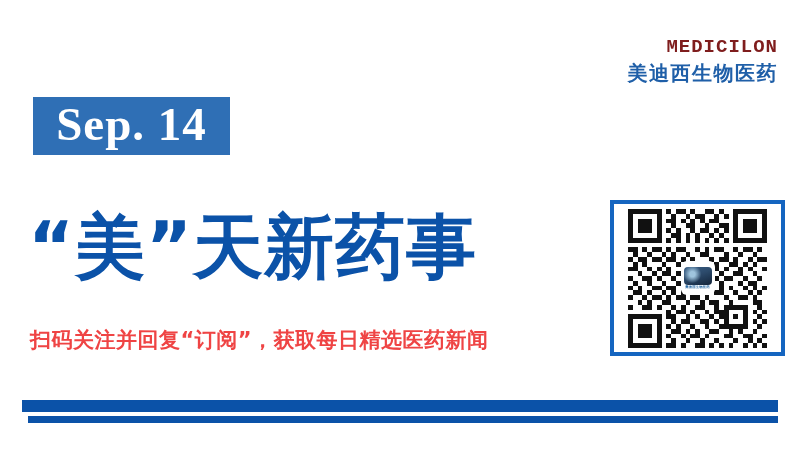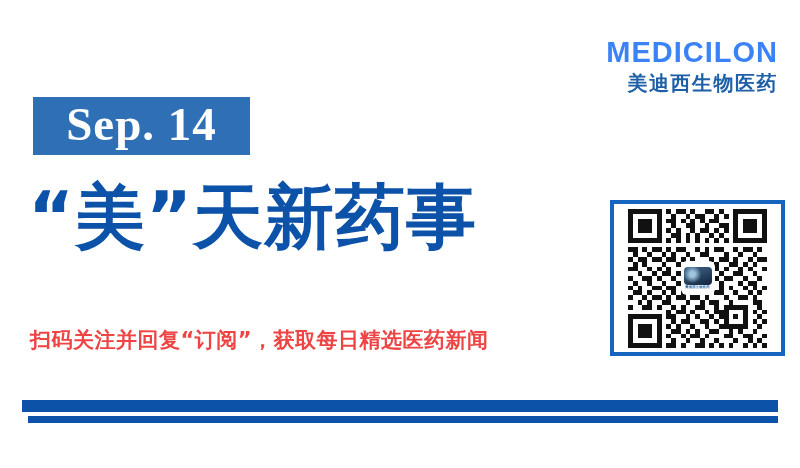--- a/index.html
+++ b/index.html
@@ -24,45 +24,45 @@
 
   
   .brand {
     position: absolute;
     right: 22px;
     top: 38px;
     text-align: right;
     line-height: 1;
   }
   .brand-name {
-    font-family: Liberation Sans, sans-serif;
-    font-weight: bold;
-    font-size: 29px;
+    font-family: Liberation Mono, monospace;
+    font-weight: bold;
+    font-size: 19px;
     letter-spacing: 1.0px;
-    color: #3b82f6;
+    color: #7f1d1d;
     display: block;
     white-space: nowrap;
   }
   .brand-sub {
     font-family: "DejaVu Sans", sans-serif;
     font-weight: bold;
     font-size: 20px;
     letter-spacing: 1.5px;
     color: #1f5fa8;
     display: block;
     margin-top: 6px;
     white-space: nowrap;
   }
 
   
   .date-badge {
     position: absolute;
     left: 33px;
     top: 97px;
-    width: 217px;
+    width: 197px;
     height: 58px;
     background: #2f6fb5;
     display: flex;
     align-items: center;
     justify-content: center;
   }
   .date-badge-text {
     font-family: "Liberation Serif", serif;
     font-weight: bold;
     font-size: 47px;
@@ -74,21 +74,21 @@
   }
 
   
   .headline {
     position: absolute;
     left: 28px;
     top: 182px;
     width: 570px;
     height: 100px;
     display: flex;
-    align-items: flex-start;
+    align-items: flex-end;
   }
   .headline-text {
     font-family: "DejaVu Sans", sans-serif;
     font-weight: bold;
     font-size: 70px;
     color: #0b52a8;
     line-height: 1;
     white-space: nowrap;
     letter-spacing: 1px;
   }

